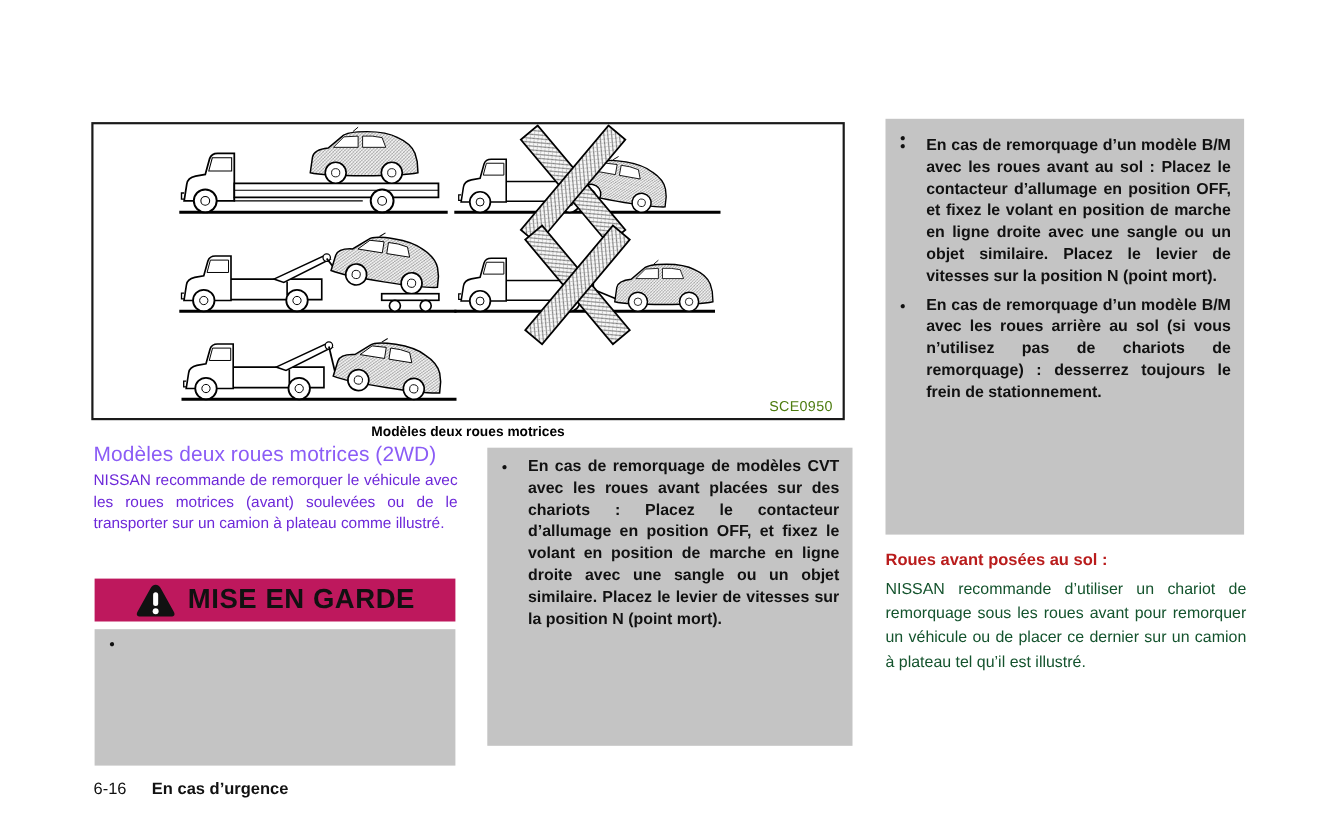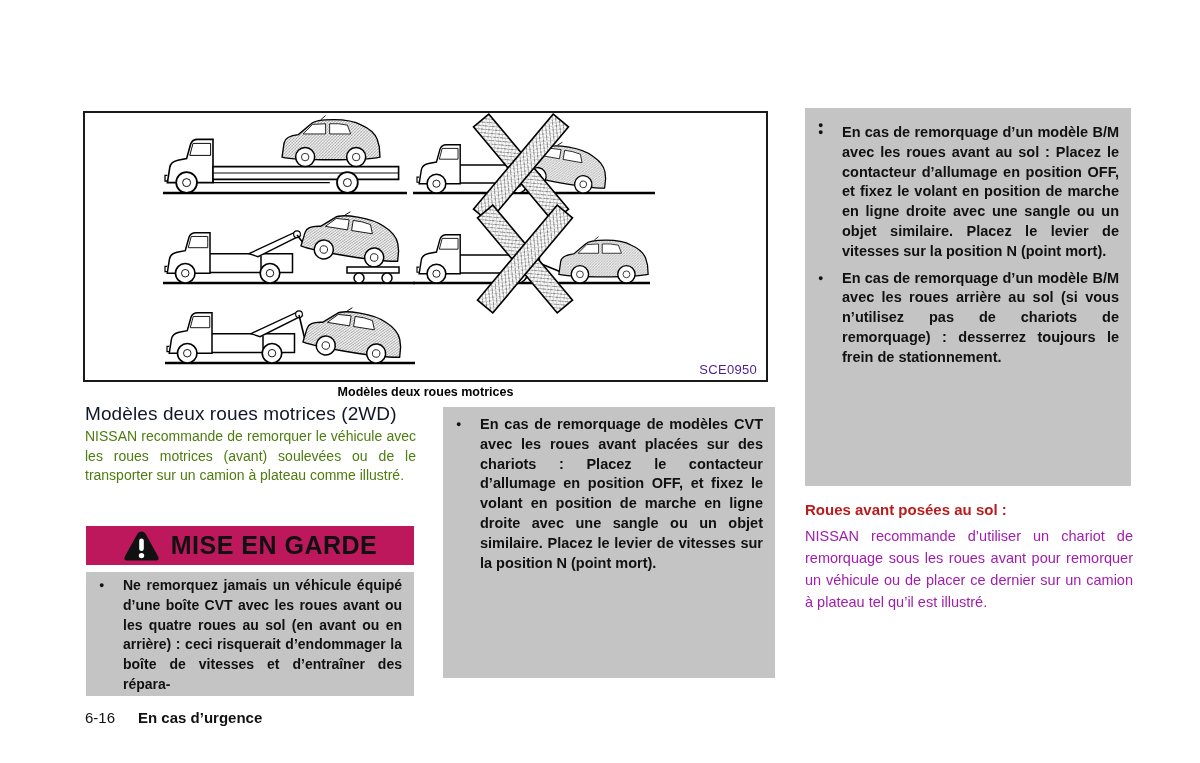--- a/index.html
+++ b/index.html
@@ -8,35 +8,35 @@
     font-family:"Liberation Sans", sans-serif;color:#141414;
     -webkit-font-smoothing:antialiased;
   }
   
   .figure-box{
     position:absolute;left:83px;top:111px;width:685px;height:271px;
     border:2px solid #1a1a1a;box-sizing:border-box;background:#fff;
   }
   .fig-svg{position:absolute;left:0;top:0;width:681px;height:267px;}
   .fig-code{
-    position:absolute;right:9px;bottom:3px;font-size:13px;color:#4c1d95;
+    position:absolute;right:9px;bottom:3px;font-size:13px;color:#4d7c0f;
     letter-spacing:0.3px;
   }
   .fig-caption{
     position:absolute;left:83px;top:385px;width:685px;text-align:center;
     font-size:12.5px;font-weight:bold;color:#000000;
   }
   
   .heading{
     position:absolute;left:85px;top:403px;width:340px;margin:0;
-    font-size:19px;font-weight:400;color:#0f172a;letter-spacing:0.1px;
+    font-size:19px;font-weight:400;color:#8b5cf6;letter-spacing:0.1px;
   }
   .intro{
     position:absolute;left:85px;top:427px;width:331px;margin:0;
-    font-size:14px;line-height:19.6px;text-align:justify;color:#4d7c0f;
+    font-size:14px;line-height:19.6px;text-align:justify;color:#6d28d9;
   }
   .warn-header{
     position:absolute;left:86px;top:526px;width:328px;height:39px;
     background:#be185d;display:flex;align-items:center;justify-content:center;gap:11px;
   }
   .warn-title{font-size:25px;font-weight:bold;color:#111;letter-spacing:0.5px;}
   .warn-icon{width:37px;height:32px;flex:0 0 auto;}
   .warn-box{
     position:absolute;background:#c4c4c4;box-sizing:border-box;
     font-weight:bold;color:#111;font-size:14px;line-height:19.8px;
@@ -50,21 +50,21 @@
   .marker{
     position:absolute;left:13px;top:0;font-size:9px;line-height:19.8px;color:#111;
   }
   
   .subhead{
     position:absolute;left:805px;top:501px;width:330px;margin:0;
     font-size:15px;font-weight:bold;color:#b91c1c;
   }
   .right-body{
     position:absolute;left:805px;top:525px;width:328px;margin:0;
-    font-size:14.5px;line-height:22px;text-align:justify;color:#a21caf;
+    font-size:14.5px;line-height:22px;text-align:justify;color:#14532d;
   }
   
   .footer{position:absolute;left:85px;top:709px;font-size:15px;color:#111;}
   .footer .sect{font-weight:bold;margin-left:23px;}
 </style>
 </head>
 <body>
 
 <div class="figure-box">
   <svg class="fig-svg" viewBox="0 0 681 267" aria-hidden="true">
@@ -184,21 +184,20 @@
     <path d="M18.5 1.5 Q21.5 1.5 23.4 5.2 L35 26.2 Q37.2 30.5 32 30.5 L5 30.5 Q-0.2 30.5 2 26.2 L13.6 5.2 Q15.5 1.5 18.5 1.5 Z" fill="#111"></path>
     <rect x="16.2" y="8.5" width="4.6" height="12.5" rx="2.3" fill="#fff"></rect>
     <circle cx="18.5" cy="25.6" r="2.7" fill="#fff"></circle>
   </svg>
   <span class="warn-title">MISE EN GARDE</span>
 </div>
 
 <div class="warn-box warn-box-left">
   <div class="w-bullet">
     <span class="marker">●</span>
-    <span>Ne remorquez jamais un véhicule équipé d’une boîte CVT avec les roues avant ou les quatre roues au sol (en avant ou en arrière) : ceci risquerait d’endommager la boîte de vitesses et d’entraîner des répara-</span>
   </div>
 </div>
 
 <div class="warn-box warn-box-mid">
   <div class="w-bullet">
     <span class="marker">●</span>
     <span>En cas de remorquage de modèles CVT avec les roues avant placées sur des chariots : Placez le contacteur d’allumage en position OFF, et fixez le volant en position de marche en ligne droite avec une sangle ou un objet similaire. Placez le levier de vitesses sur la position N (point mort).</span>
   </div>
 </div>
 

